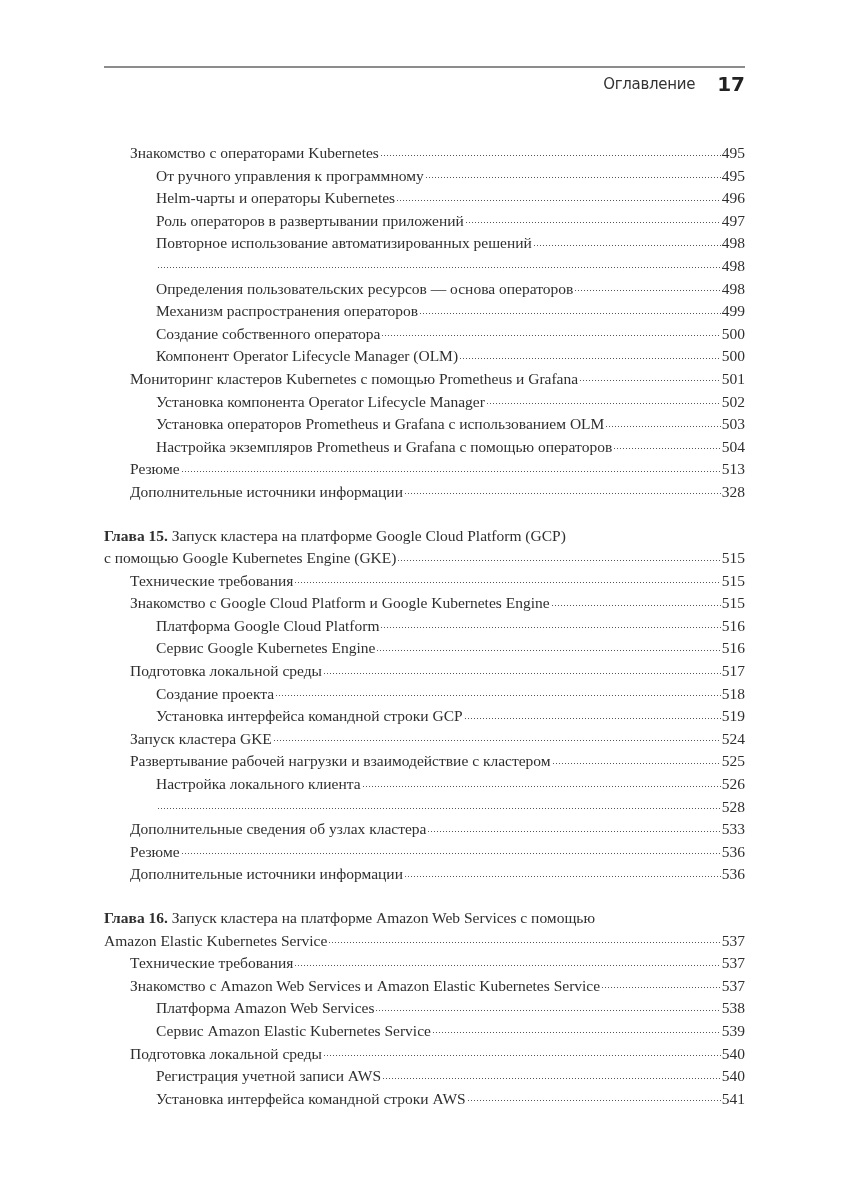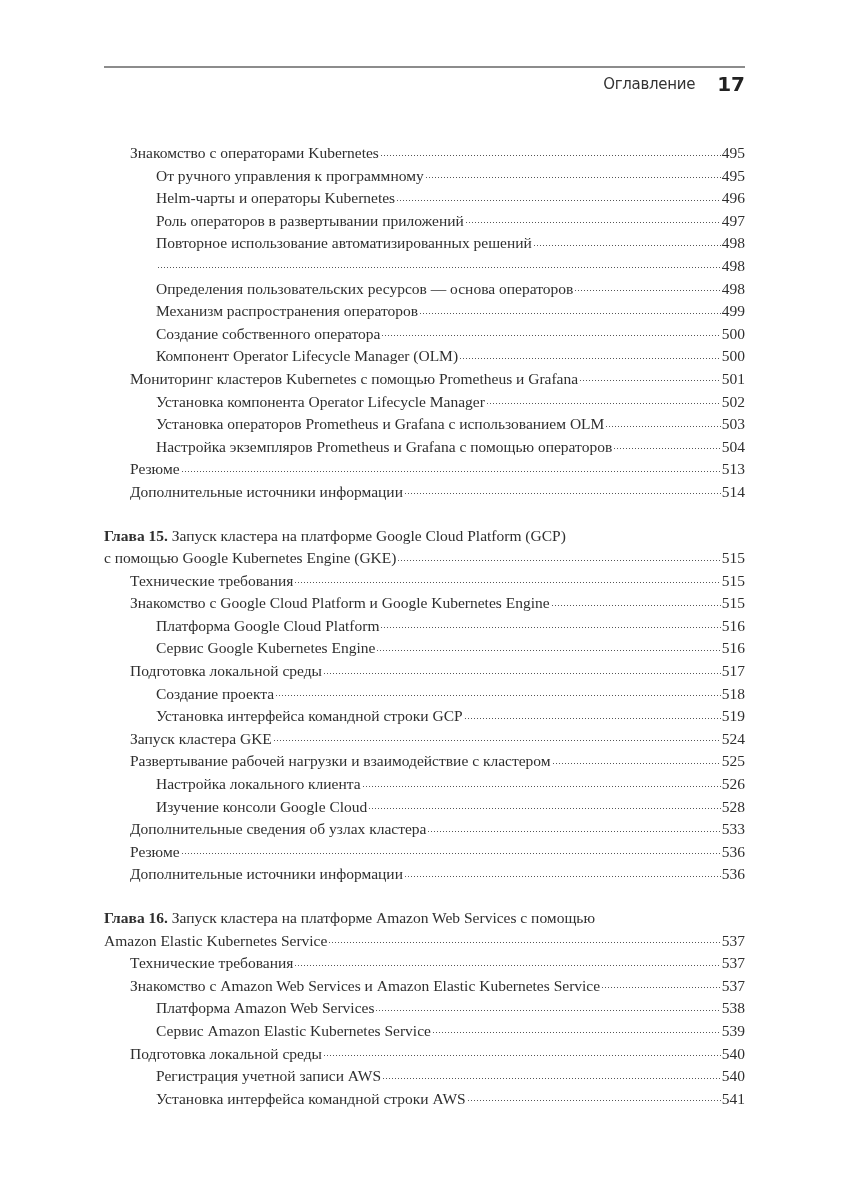--- a/index.html
+++ b/index.html
@@ -101,21 +101,21 @@
       <span class="toc-page">504</span>
     </div>
     <div class="toc-line l1">
       <span class="toc-text">Резюме</span>
       <span class="leader"></span>
       <span class="toc-page">513</span>
     </div>
     <div class="toc-line l1">
       <span class="toc-text">Дополнительные источники информации</span>
       <span class="leader"></span>
-      <span class="toc-page">514</span>
+      <span class="toc-page">328</span>
     </div>
     <div class="chapter">
       <div class="chapter-first"><span class="chapter-label">Глава 15.</span> <span>Запуск кластера на платформе Google Cloud Platform (GCP)</span></div>
       <div class="toc-line l0">
         <span class="toc-text">с помощью Google Kubernetes Engine (GKE)</span>
         <span class="leader"></span>
         <span class="toc-page">515</span>
       </div>
       <div class="toc-line l1">
         <span class="toc-text">Технические требования</span>
@@ -161,21 +161,20 @@
         <span class="toc-text">Развертывание рабочей нагрузки и взаимодействие с кластером</span>
         <span class="leader"></span>
         <span class="toc-page">525</span>
       </div>
       <div class="toc-line l2">
         <span class="toc-text">Настройка локального клиента</span>
         <span class="leader"></span>
         <span class="toc-page">526</span>
       </div>
       <div class="toc-line l2">
-        <span class="toc-text">Изучение консоли Google Cloud</span>
         <span class="leader"></span>
         <span class="toc-page">528</span>
       </div>
       <div class="toc-line l1">
         <span class="toc-text">Дополнительные сведения об узлах кластера</span>
         <span class="leader"></span>
         <span class="toc-page">533</span>
       </div>
       <div class="toc-line l1">
         <span class="toc-text">Резюме</span>

